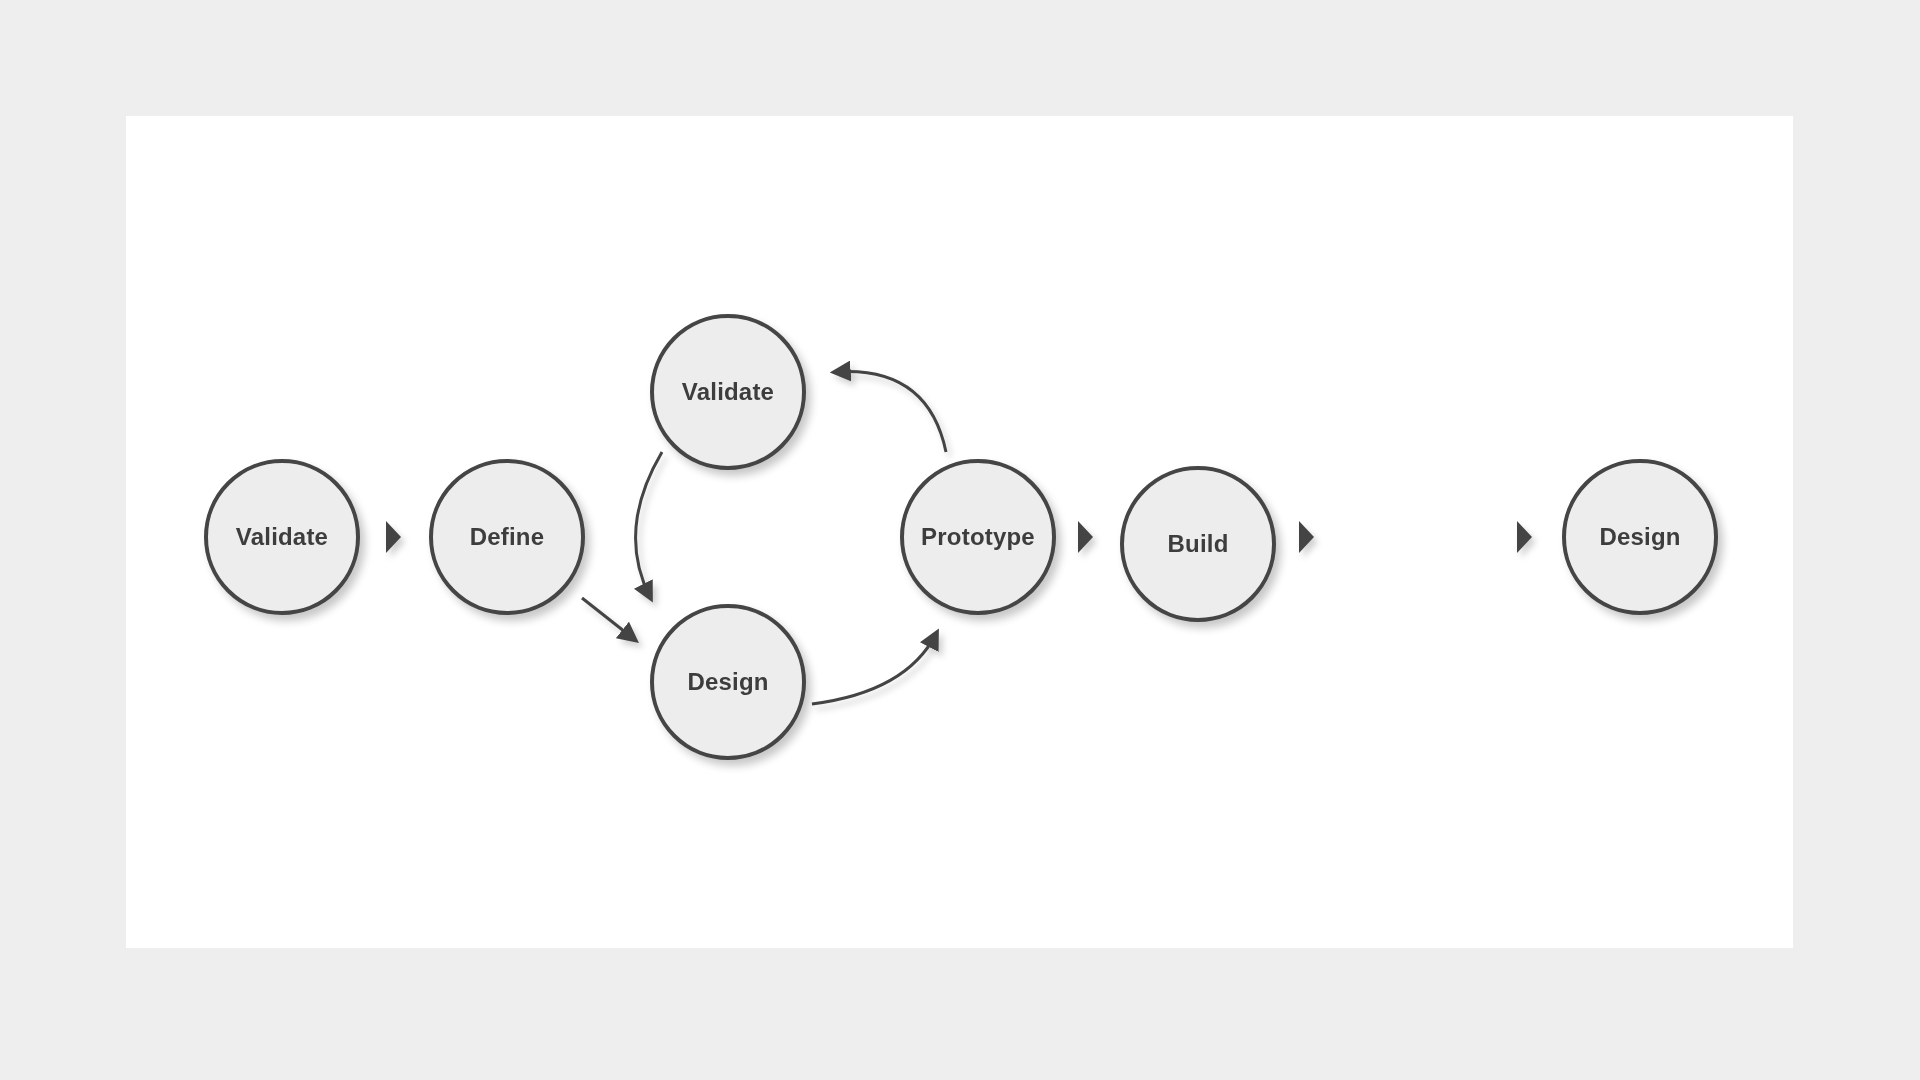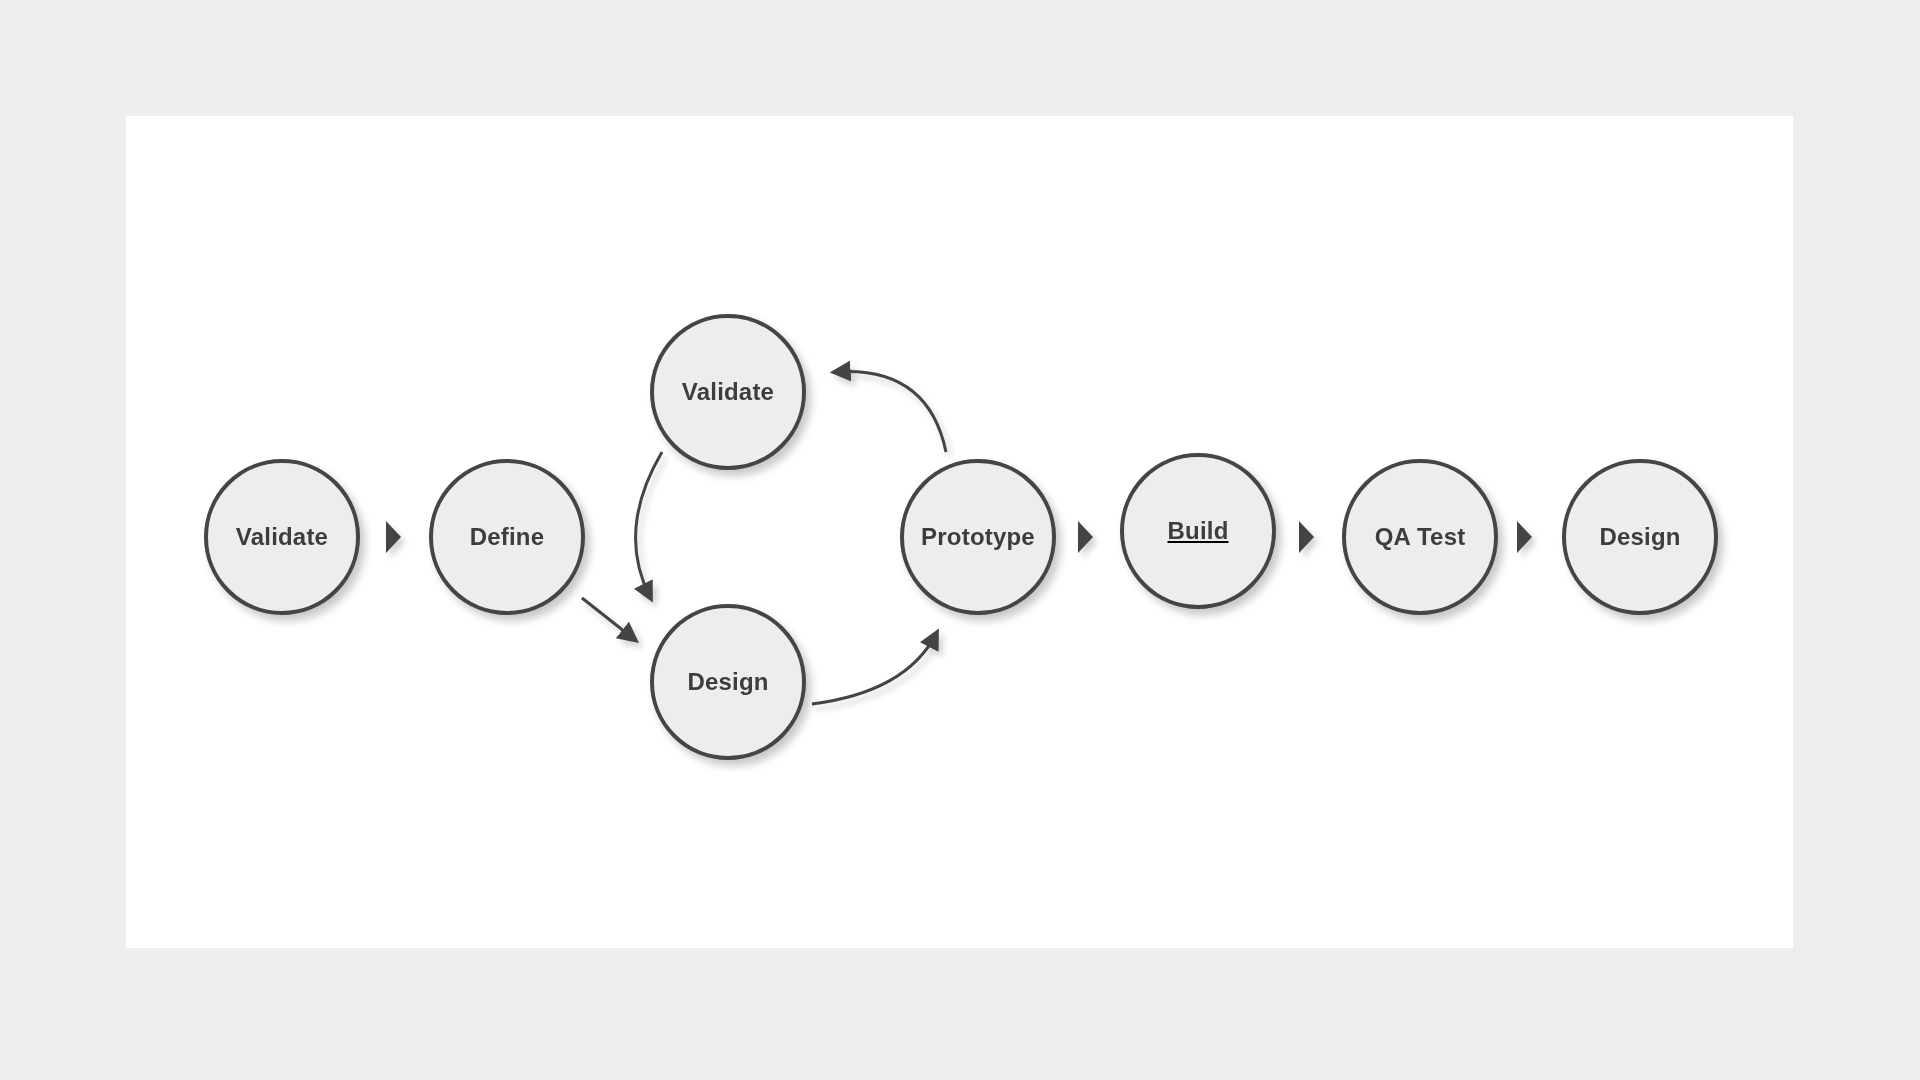--- a/index.html
+++ b/index.html
@@ -53,21 +53,21 @@
     font-size: 24px;
     font-weight: bold;
     letter-spacing: 0.2px;
     white-space: nowrap;
   }
   .node-research  { left: 204px;  top: 459px; }
   .node-define    { left: 429px;  top: 459px; }
   .node-validate  { left: 650px;  top: 314px; }
   .node-design    { left: 650px;  top: 604px; align-items: center; }
   .node-prototype { left: 900px;  top: 459px; justify-content: center; }
-  .node-build     { left: 1120px; top: 453px; text-decoration: underline; }
+  .node-build     { left: 1120px; top: 466px; }
   .node-qa-test   { left: 1342px; top: 459px; }
   .node-launch    { left: 1562px; top: 459px; }
 </style>
 </head>
 <body>
 
 <div class="stage">
   <div class="panel"></div>
 
   <svg class="edges" viewBox="0 0 1920 1080" xmlns="http://www.w3.org/2000/svg">
@@ -104,19 +104,16 @@
   </div>
   <div class="node node-design">
     <span class="label">Design</span>
   </div>
   <div class="node node-prototype">
     <span class="label">Prototype</span>
   </div>
   <div class="node node-build">
     <span class="label">Build</span>
   </div>
-  <div class="node node-qa-test">
-    <span class="label">QA Test</span>
-  </div>
   <div class="node node-launch">
     <span class="label">Design</span>
   </div>
 </div>
 
 </body></html>

